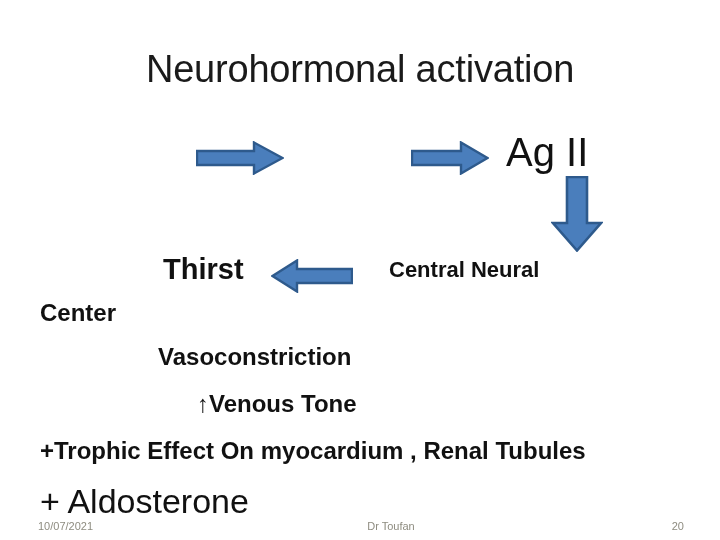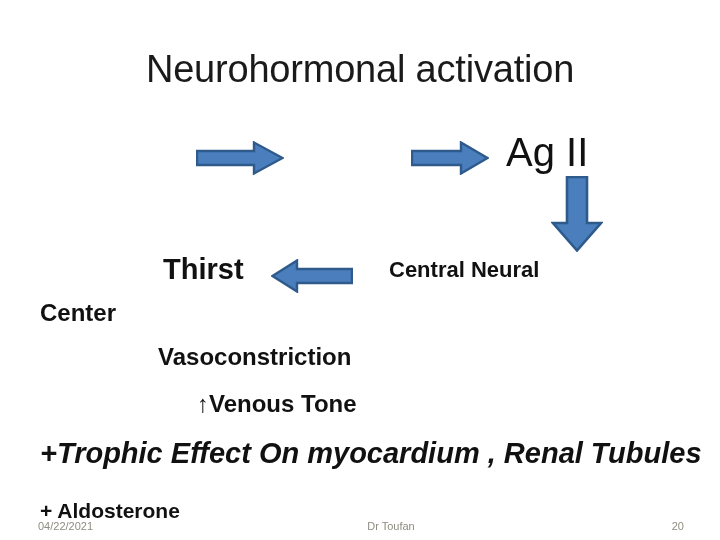--- a/index.html
+++ b/index.html
@@ -46,22 +46,22 @@
   .t-early   { left: 40px;  top: 134px; font-size: 30px; font-weight: 400; }
   .t-renin   { left: 303px; top: 134px; font-size: 30px; font-weight: 400; }
   .t-agii    { left: 506px; top: 130px; font-size: 40px; font-weight: 400; }
 
   .t-thirst  { left: 163px; top: 254px; font-size: 29px; font-weight: 700; }
   .t-central { left: 389px; top: 258px; font-size: 22px; font-weight: 700; }
   .t-center  { left: 40px;  top: 300px; font-size: 24px; font-weight: 700; }
 
   .t-vaso    { left: 158px; top: 344px; font-size: 24px; font-weight: 700; }
   .t-venous  { left: 158px; top: 391px; font-size: 24px; font-weight: 700; margin-left: 39px; }
-  .t-trophic { left: 40px;  top: 438px; font-size: 29px; font-weight: 700; font-style: italic; }
-  .t-aldo    { left: 40px;  top: 483px; font-size: 21px; font-weight: 700; margin-top: 16px; }
+  .t-trophic { left: 40px;  top: 438px; font-size: 24px; font-weight: 700; }
+  .t-aldo    { left: 40px;  top: 483px; font-size: 34px; font-weight: 400; }
 
   
   .arrow {
     position: absolute;
   }
   .arrow svg { display: block; }
 
   #arrow-right-1 { left: 196px; top: 141px; }
   #arrow-right-2 { left: 411px; top: 141px; }
   #arrow-down-1  { left: 551px; top: 176px; }
@@ -122,19 +122,19 @@
   <div class="txt t-central">Central Neural</div>
 
   <div class="txt t-vaso">Vasoconstriction</div>
 
   <div class="txt t-venous">↑Venous Tone</div>
 
   <div class="txt t-trophic">+Trophic Effect On myocardium , Renal Tubules</div>
 
   <div class="txt t-aldo">+ Aldosterone</div>
 
-  <div class="footer" id="footer-date">04/22/2021</div>
+  <div class="footer" id="footer-date">10/07/2021</div>
 
   <div class="footer" id="footer-author">Dr Toufan</div>
 
   <div class="footer" id="footer-page">20</div>
 
 </div>
 
 </body></html>

